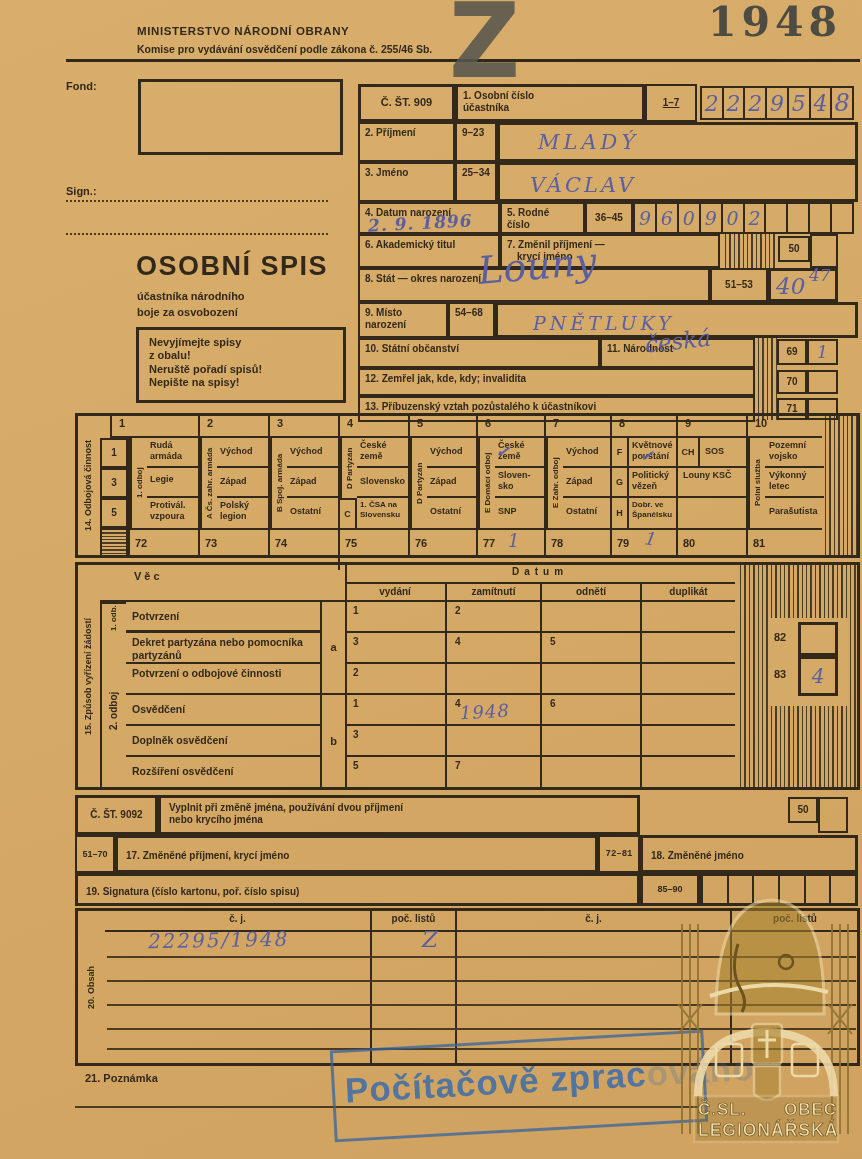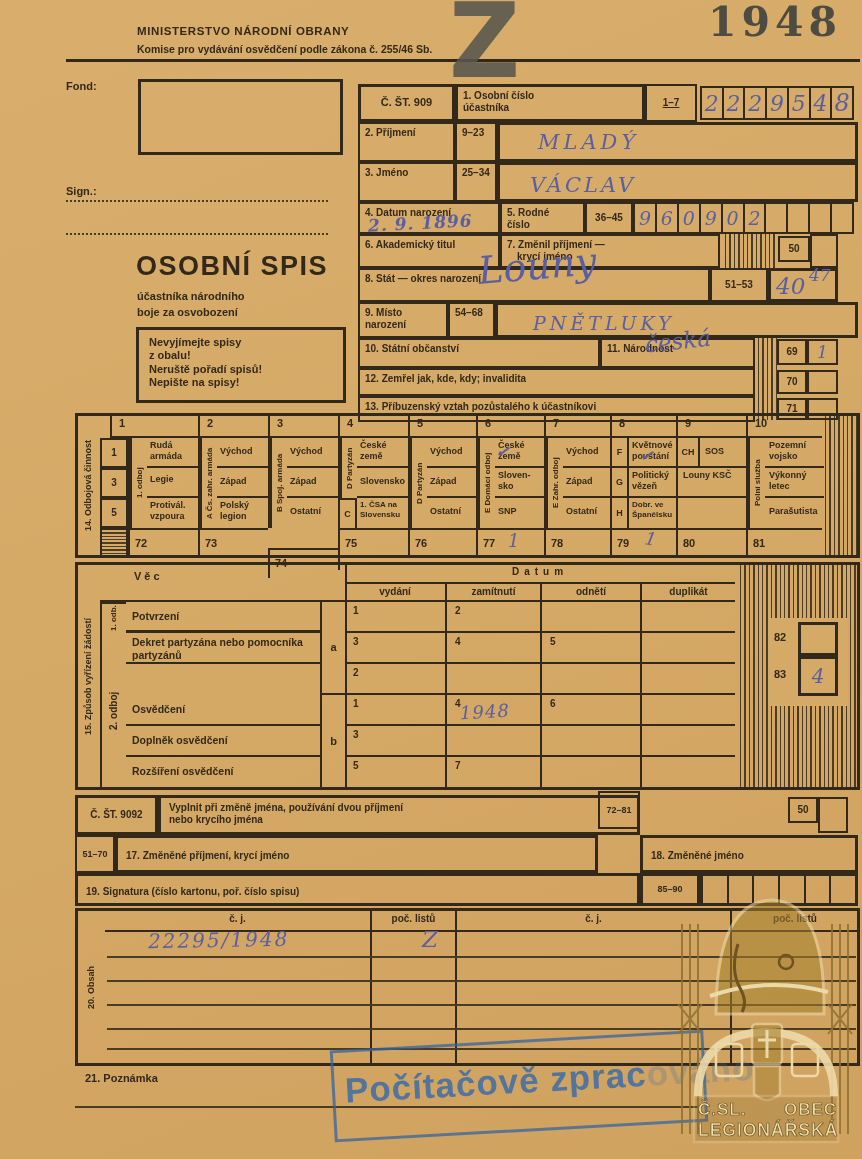--- a/index.html
+++ b/index.html
@@ -236,21 +236,21 @@
 
   <div class="a" style="left:746px;top:438px;width:76px;height:90px;border-left:2px solid var(--ink);">
     <div class="a vt p s8" style="left:0;top:0;width:17px;height:90px;border-right:2px solid var(--ink);">Polní služba</div>
     <div class="a p s9" style="left:17px;top:0;width:59px;height:30px;border-bottom:2px solid var(--ink);padding:2px 4px;">Pozemní vojsko</div>
     <div class="a p s9" style="left:17px;top:30px;width:59px;height:30px;border-bottom:2px solid var(--ink);padding:2px 4px;">Výkonný letec</div>
     <div class="a p s9" style="left:17px;top:60px;width:59px;height:30px;padding:8px 4px;">Parašutista</div>
   </div>
 
   <div class="a p s11" style="left:128px;top:528px;width:70px;height:30px;border-left:2px solid var(--ink);border-top:2px solid var(--ink);padding:7px 0 0 5px;">72</div>
   <div class="a p s11" style="left:198px;top:528px;width:70px;height:30px;border-left:2px solid var(--ink);border-top:2px solid var(--ink);padding:7px 0 0 5px;">73</div>
-  <div class="a p s11" style="left:268px;top:528px;width:70px;height:30px;border-left:2px solid var(--ink);border-top:2px solid var(--ink);padding:7px 0 0 5px;margin-top:20px;">74</div>
+  <div class="a p s11" style="left:268px;top:528px;width:70px;height:30px;border-left:2px solid var(--ink);border-top:2px solid var(--ink);padding:7px 0 0 5px;">74</div>
   <div class="a p s11" style="left:338px;top:528px;width:70px;height:42px;border-left:2px solid var(--ink);border-top:2px solid var(--ink);padding:7px 0 0 5px;">75</div>
   <div class="a p s11" style="left:408px;top:528px;width:68px;height:30px;border-left:2px solid var(--ink);border-top:2px solid var(--ink);padding:7px 0 0 5px;">76</div>
   <div class="a p s11" style="left:476px;top:528px;width:68px;height:30px;border-left:2px solid var(--ink);border-top:2px solid var(--ink);padding:7px 0 0 5px;">77</div>
   <span class="hand a" style="left:508px;top:530px;font-size:18px;z-index:3;">1</span>
   <div class="a p s11" style="left:544px;top:528px;width:66px;height:30px;border-left:2px solid var(--ink);border-top:2px solid var(--ink);padding:7px 0 0 5px;">78</div>
   <div class="a p s11" style="left:610px;top:528px;width:66px;height:30px;border-left:2px solid var(--ink);border-top:2px solid var(--ink);padding:7px 0 0 5px;">79</div>
   <span class="hand a" style="left:645px;top:528px;font-size:18px;transform:rotate(10deg);z-index:3;">1</span>
   <div class="a p s11" style="left:676px;top:528px;width:70px;height:30px;border-left:2px solid var(--ink);border-top:2px solid var(--ink);padding:7px 0 0 5px;">80</div>
   <div class="a p s11" style="left:746px;top:528px;width:76px;height:30px;border-left:2px solid var(--ink);border-top:2px solid var(--ink);padding:7px 0 0 5px;">81</div>
   <div class="a hv" style="left:822px;top:415px;width:36px;height:141px;"></div>
@@ -258,20 +258,21 @@
   <div class="a b3" style="left:75px;top:562px;width:785px;height:228px;"></div>
   <div class="a vt p s9" style="left:75px;top:562px;width:25px;height:228px;border-right:2px solid var(--ink);">15. Způsob vyřízení žádostí</div>
   <div class="a p s11" style="left:134px;top:570px;letter-spacing:3px;">Věc</div>
   <div class="a hline" style="left:100px;top:600px;width:245px;height:2px;"></div>
 
   <div class="a vt p s8" style="left:100px;top:602px;width:26px;height:31px;border-right:2px solid var(--ink);border-bottom:2px solid var(--ink);">1. odb.</div>
   <div class="a vt p" style="left:100px;top:633px;width:26px;height:155px;border-right:2px solid var(--ink);">2. odboj</div>
 
   <div class="a p" style="left:126px;top:633px;width:194px;height:31px;border-bottom:2px solid var(--ink);padding:3px 6px;font-size:10.5px;">Dekret partyzána nebo pomocníka partyzánů</div>
   <div class="a p" style="left:126px;top:602px;width:194px;height:31px;border-bottom:3px solid var(--ink);padding:8px 6px;font-size:10.5px;">Potvrzení</div>
+  <div class="a p" style="left:126px;top:664px;width:194px;height:31px;border-bottom:2px solid var(--ink);padding:3px 6px;font-size:10.5px;">Potvrzení o odbojové činnosti</div>
   <div class="a p" style="left:126px;top:695px;width:194px;height:31px;border-bottom:2px solid var(--ink);padding:8px 6px;font-size:10.5px;">Osvědčení</div>
   <div class="a p" style="left:126px;top:726px;width:194px;height:31px;border-bottom:2px solid var(--ink);padding:8px 6px;font-size:10.5px;">Doplněk osvědčení</div>
   <div class="a p" style="left:126px;top:757px;width:194px;height:31px;padding:8px 6px;font-size:10.5px;">Rozšíření osvědčení</div>
 
   <div class="a flexc p s11" style="left:320px;top:602px;width:25px;height:93px;border-left:2px solid var(--ink);border-bottom:2px solid var(--ink);">a</div>
   <div class="a flexc p s11" style="left:320px;top:695px;width:25px;height:93px;border-left:2px solid var(--ink);">b</div>
 
   <div class="a hline" style="left:345px;top:562px;width:2px;height:226px;"></div>
   <div class="a p flexc" style="left:345px;top:563px;width:390px;height:19px;letter-spacing:5px;">Datum</div>
   <div class="a flexc p" style="left:345px;top:582px;width:100px;height:20px;border-bottom:2px solid var(--ink);border-top:2px solid var(--ink);">vydání</div>
@@ -316,21 +317,21 @@
 
   <div class="a b3 flexc p" style="left:75px;top:795px;width:83px;height:40px;">Č. ŠT. 9092</div>
   <div class="a b3 p" style="left:158px;top:795px;width:482px;height:40px;padding:4px 8px;">
     <span style="display:block;">Vyplnit při změně jména, používání dvou příjmení</span>
     <span style="display:block;">nebo krycího jména</span>
   </div>
   <div class="a b2 flexc p" style="left:788px;top:797px;width:30px;height:26px;">50</div>
   <div class="a b2" style="left:818px;top:797px;width:30px;height:36px;"></div>
   <div class="a b2 flexc p s9" style="left:75px;top:835px;width:40px;height:38px;">51–70</div>
   <div class="a b3 p" style="left:115px;top:835px;width:483px;height:38px;padding:12px 8px;">17. Změněné příjmení, krycí jméno</div>
-  <div class="a b2 flexc p s9" style="left:598px;top:791px;width:42px;height:38px;">72–81</div>
+  <div class="a b2 flexc p s9" style="left:598px;top:835px;width:42px;height:38px;font-family:Liberation Mono, monospace;">72–81</div>
   <div class="a b3 p" style="left:640px;top:835px;width:218px;height:38px;padding:12px 8px;">18. Změněné jméno</div>
   <div class="a b3 p" style="left:75px;top:873px;width:565px;height:33px;padding:10px 8px;">19. Signatura (číslo kartonu, poř. číslo spisu)</div>
   <div class="a b3 flexc p s9" style="left:640px;top:873px;width:60px;height:33px;">85–90</div>
   <div class="a b3" style="left:700px;top:873px;width:158px;height:33px;display:flex;">
     <div class="dcell"></div>
     <div class="dcell"></div>
     <div class="dcell"></div>
     <div class="dcell"></div>
     <div class="dcell"></div>
     <div class="dcell"></div>

